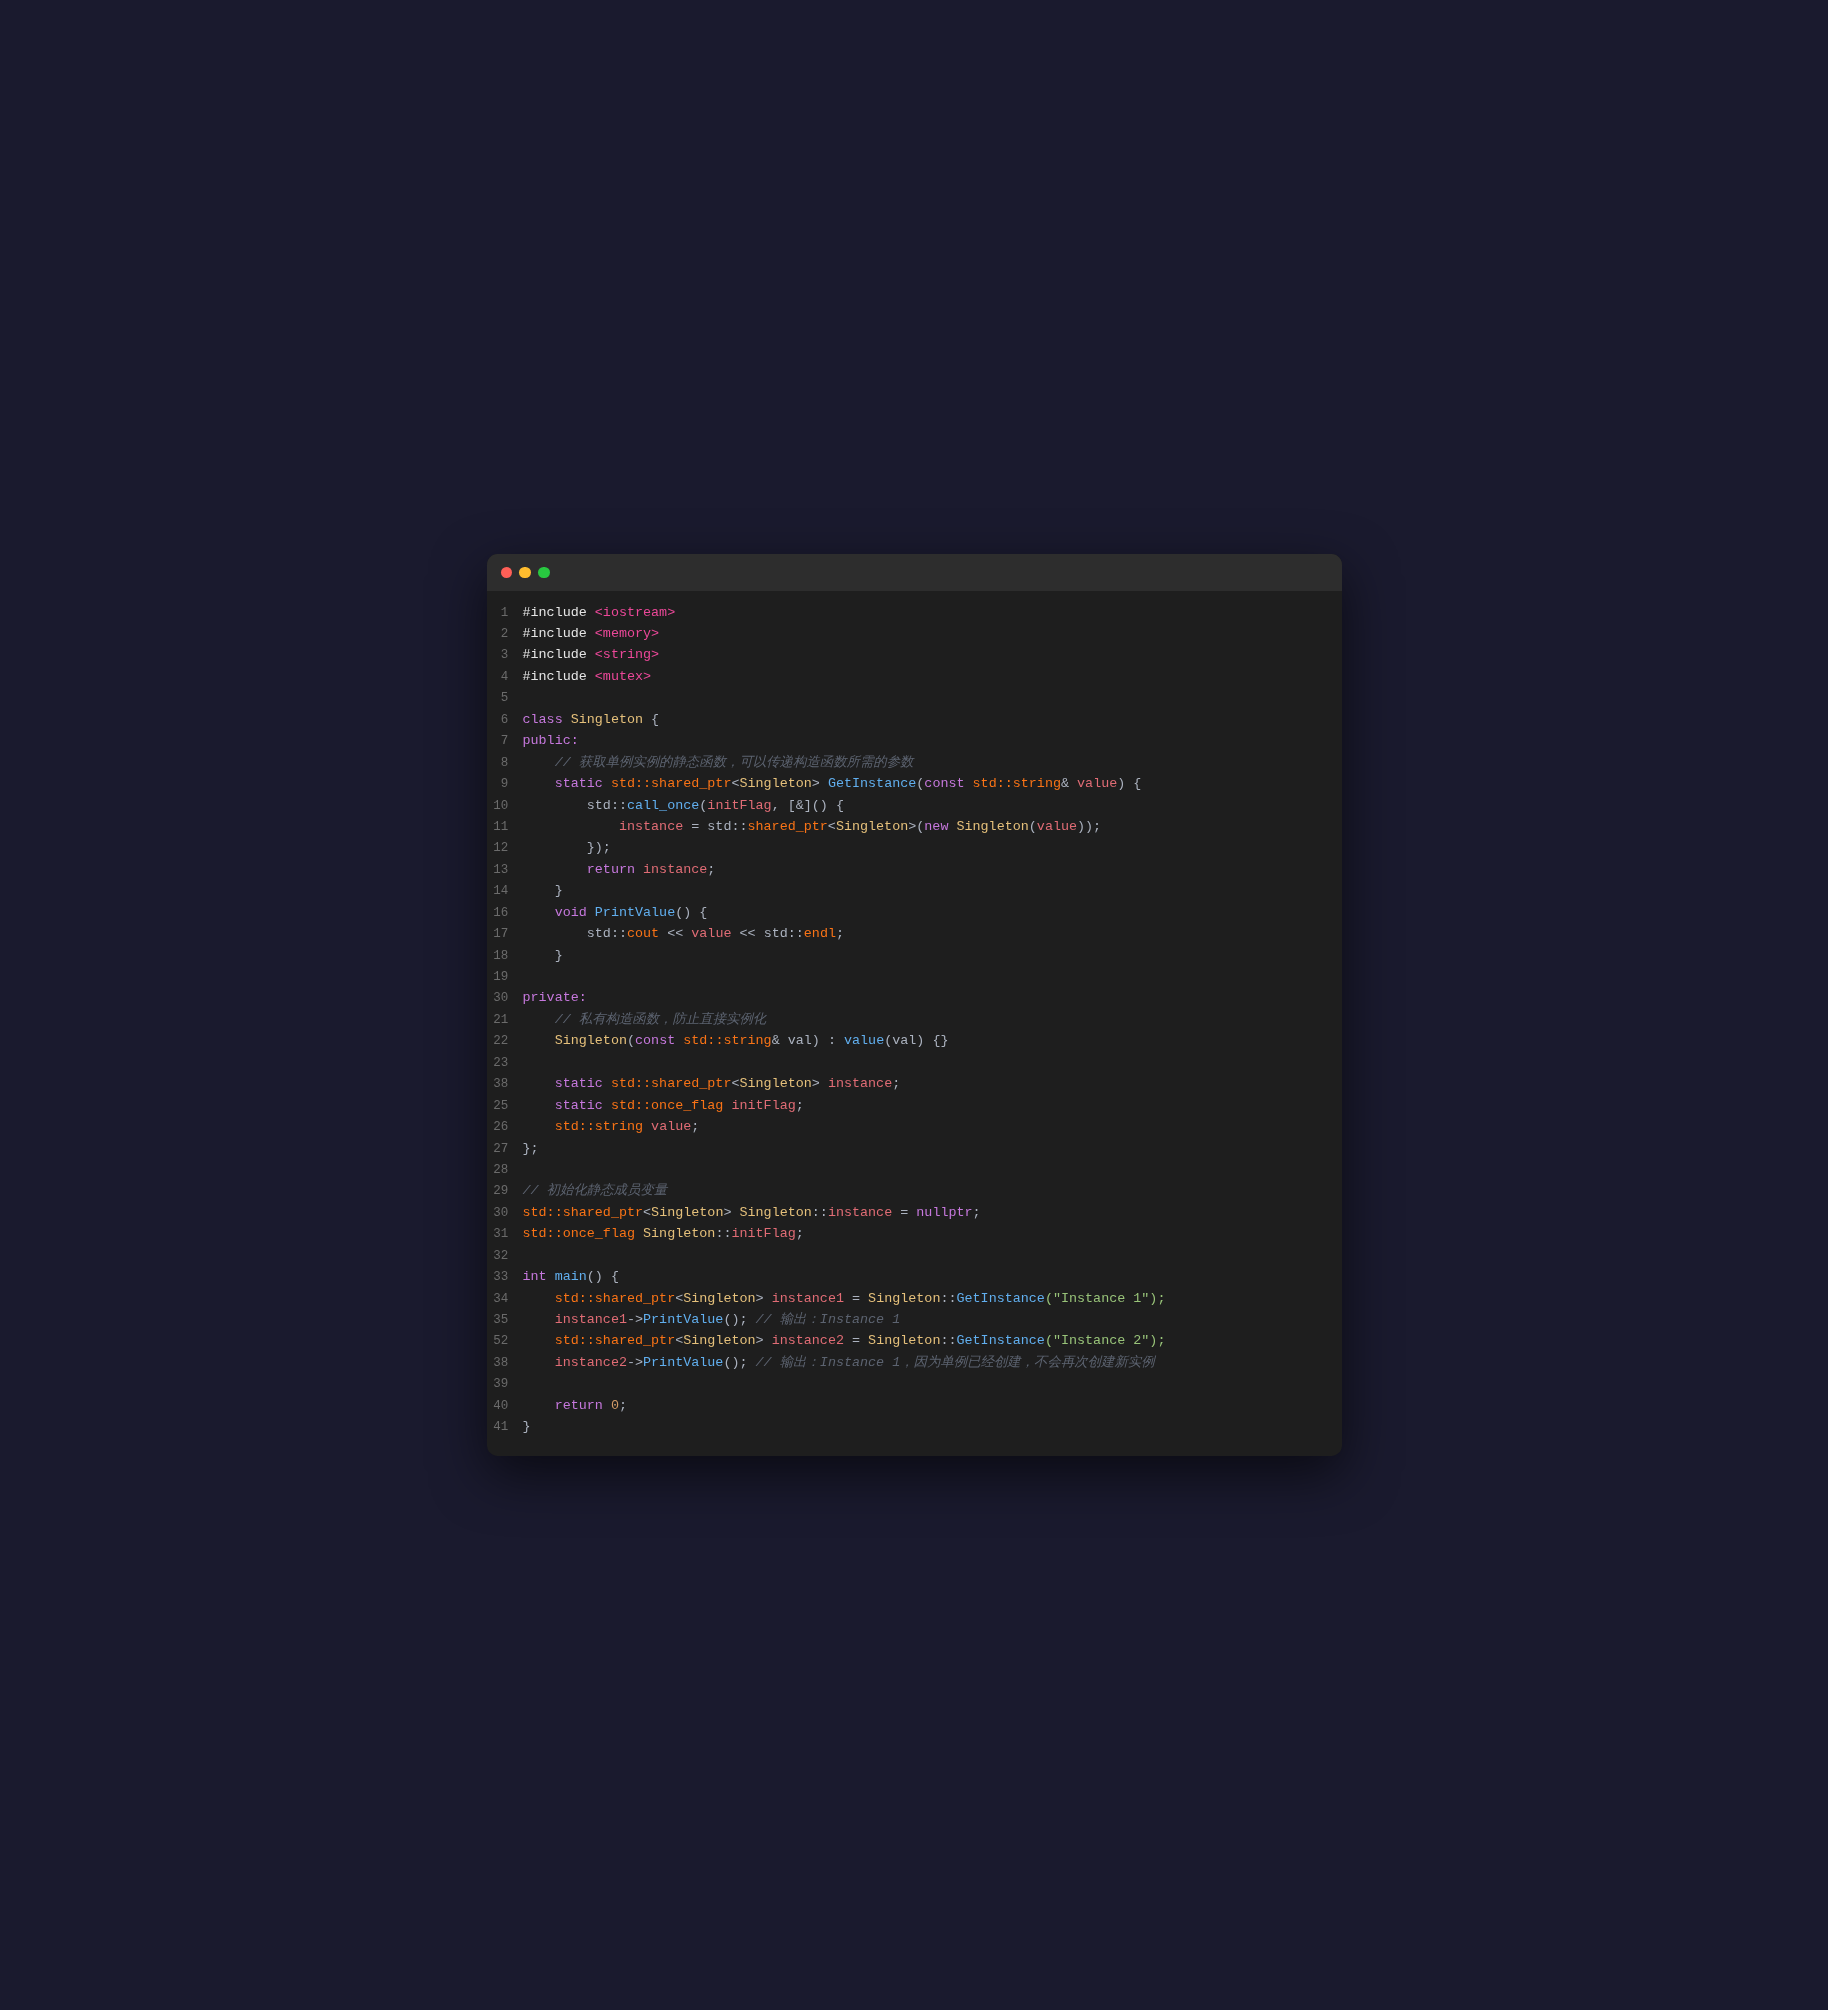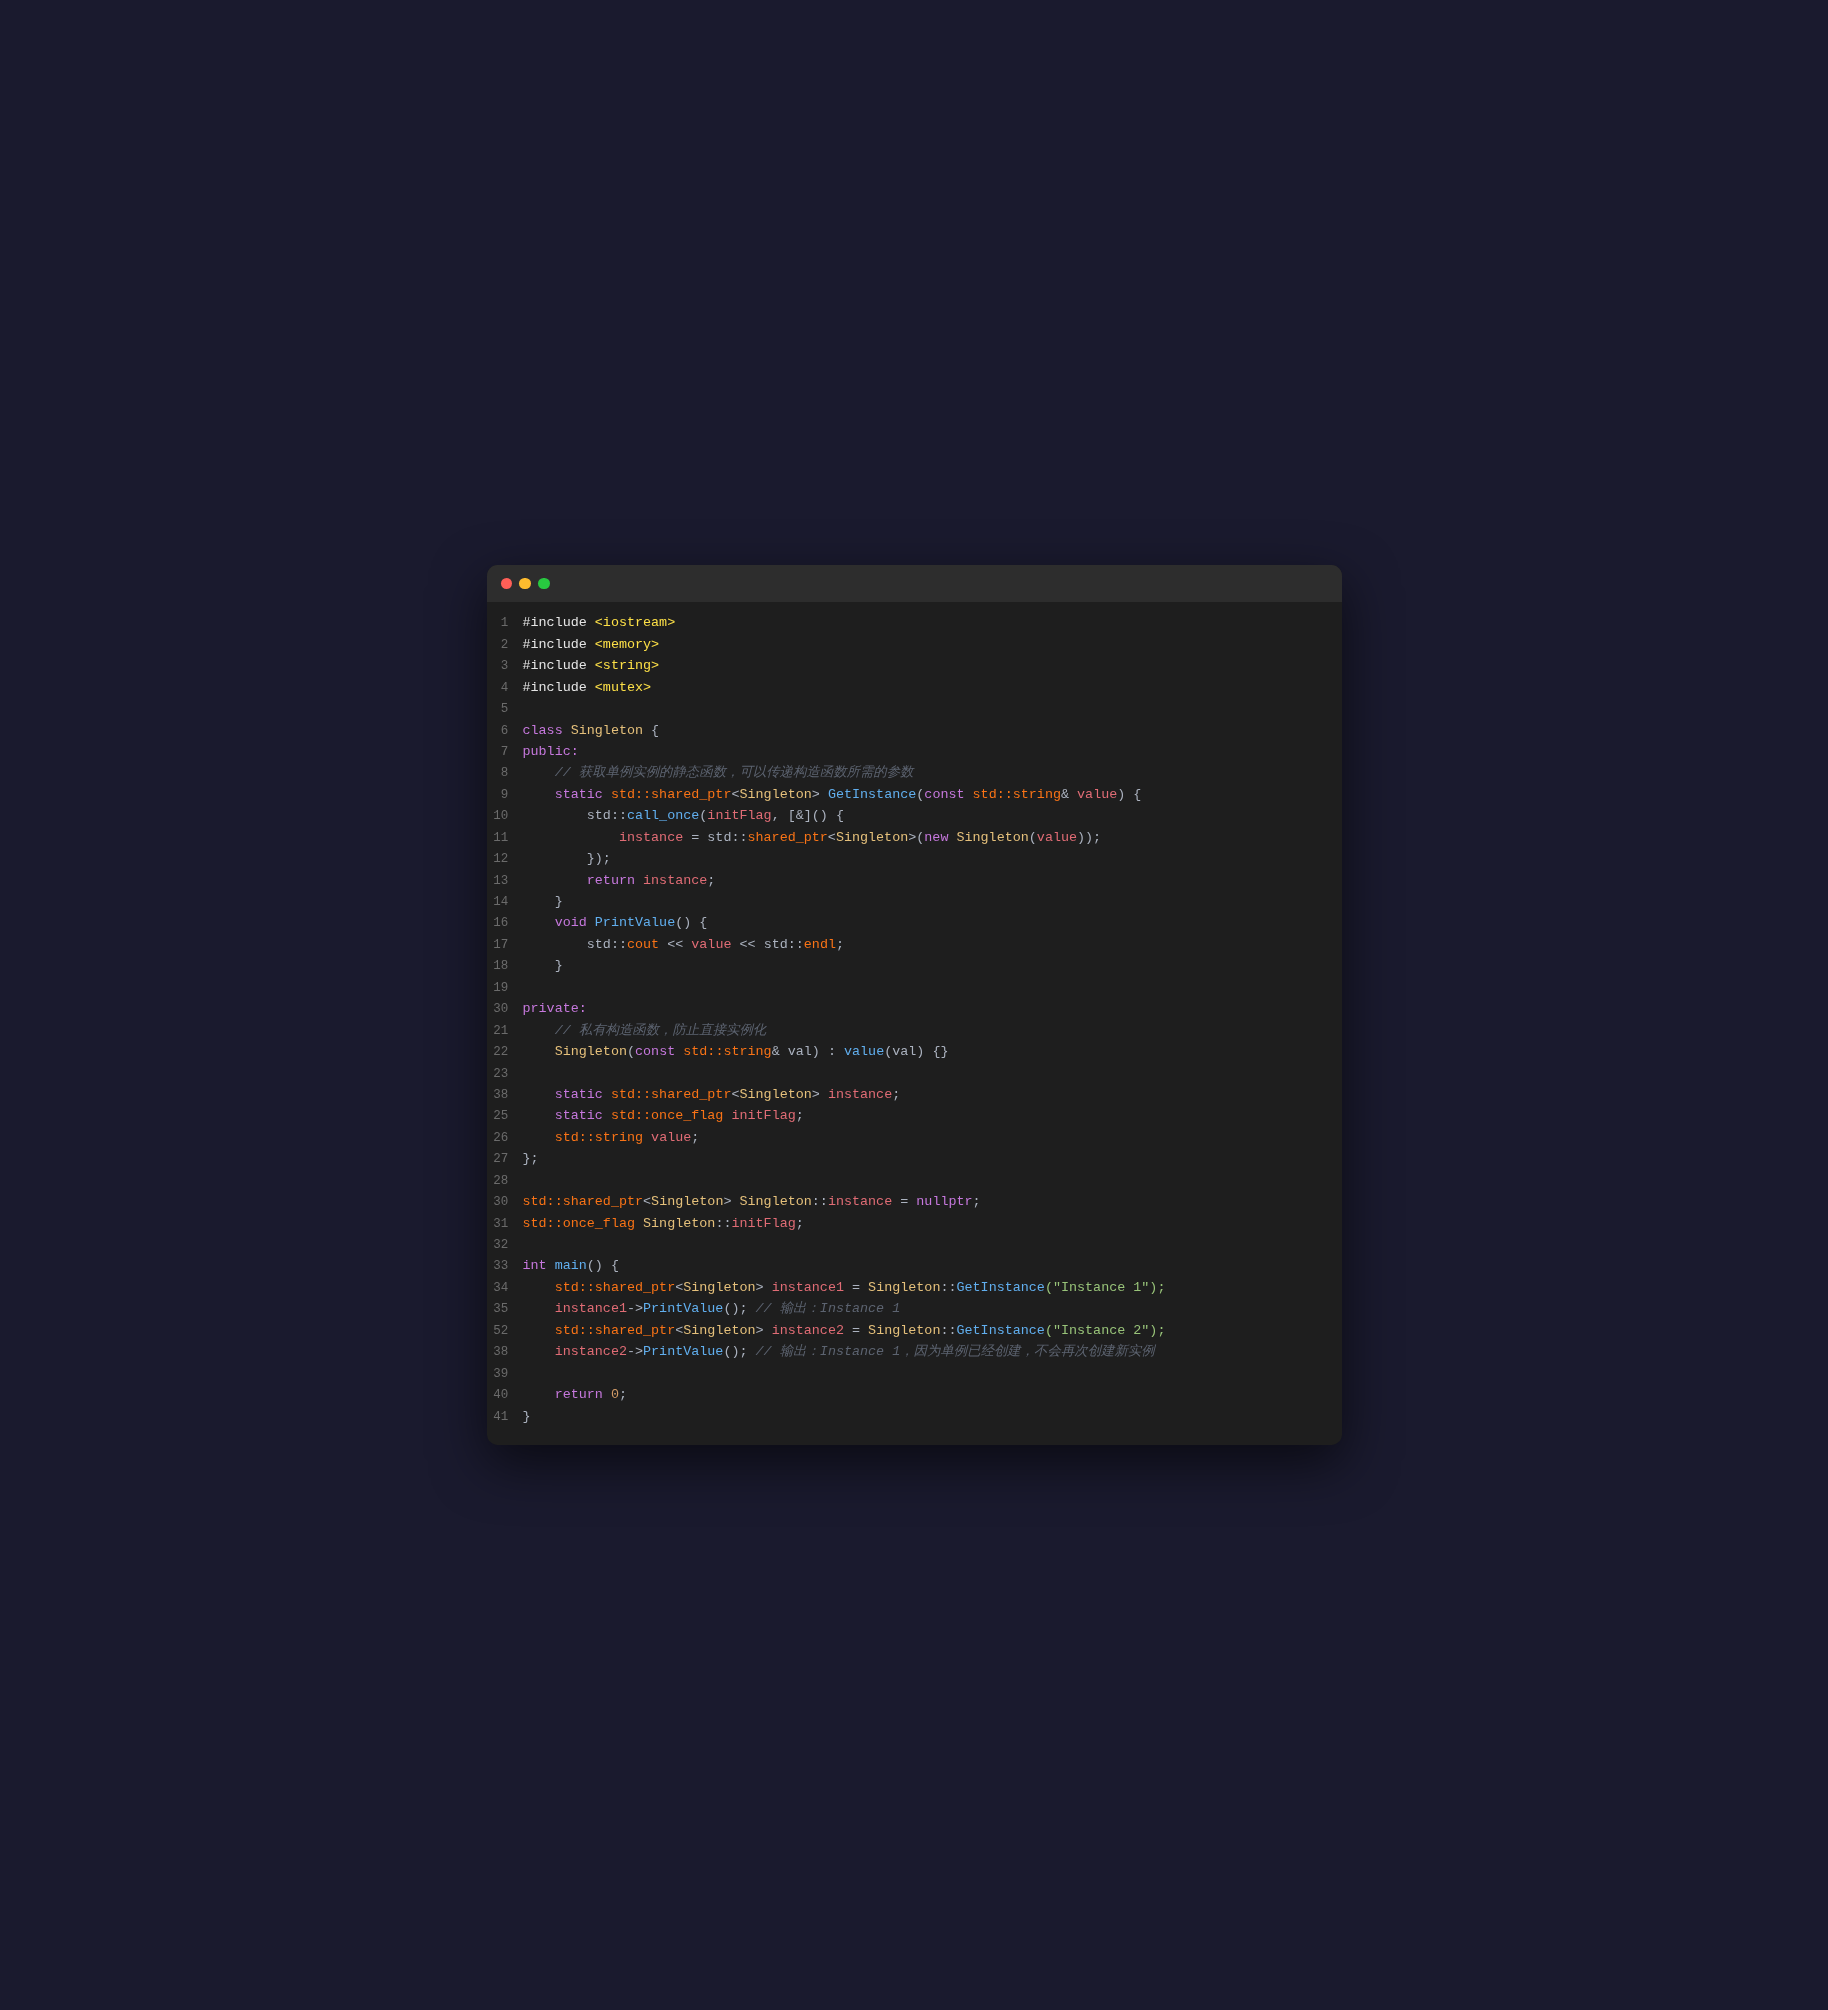--- a/index.html
+++ b/index.html
@@ -60,21 +60,21 @@
     }
     .c-white { color: #abb2bf; }
     .c-keyword { color: #c678dd; }
     .c-type { color: #f97316; }
     .c-string { color: #98c379; }
     .c-comment { color: #5c6370; font-style: italic; }
     .c-func { color: #61afef; }
     .c-var { color: #e06c75; }
     .c-number { color: #d19a66; }
     .c-preproc { color: #e5e5e5; }
-    .c-include { color: #fde047; }
+    .c-include { color: #ec4899; }
     .c-class { color: #e5c07b; }
   </style>
 </head>
 <body>
 
 <div class="window">
   <div class="titlebar">
     <div class="dot dot-red"></div>
     <div class="dot dot-yellow"></div>
     <div class="dot dot-green"></div>
@@ -182,20 +182,24 @@
       </div>
       <div class="line">
         <span class="line-num">27</span>
         <span class="line-code"><span class="c-white">};</span></span>
       </div>
       <div class="line">
         <span class="line-num">28</span>
         <span class="line-code">&nbsp;</span>
       </div>
       <div class="line">
+        <span class="line-num">29</span>
+        <span class="line-code"><span class="c-comment">// 初始化静态成员变量</span></span>
+      </div>
+      <div class="line">
         <span class="line-num">30</span>
         <span class="line-code"><span class="c-type">std::shared_ptr</span><span class="c-white">&lt;</span><span class="c-class">Singleton</span><span class="c-white">&gt; </span><span class="c-class">Singleton</span><span class="c-white">::</span><span class="c-var">instance</span><span class="c-white"> = </span><span class="c-keyword">nullptr</span><span class="c-white">;</span></span>
       </div>
       <div class="line">
         <span class="line-num">31</span>
         <span class="line-code"><span class="c-type">std::once_flag</span><span class="c-white"> </span><span class="c-class">Singleton</span><span class="c-white">::</span><span class="c-var">initFlag</span><span class="c-white">;</span></span>
       </div>
       <div class="line">
         <span class="line-num">32</span>
         <span class="line-code">&nbsp;</span>

